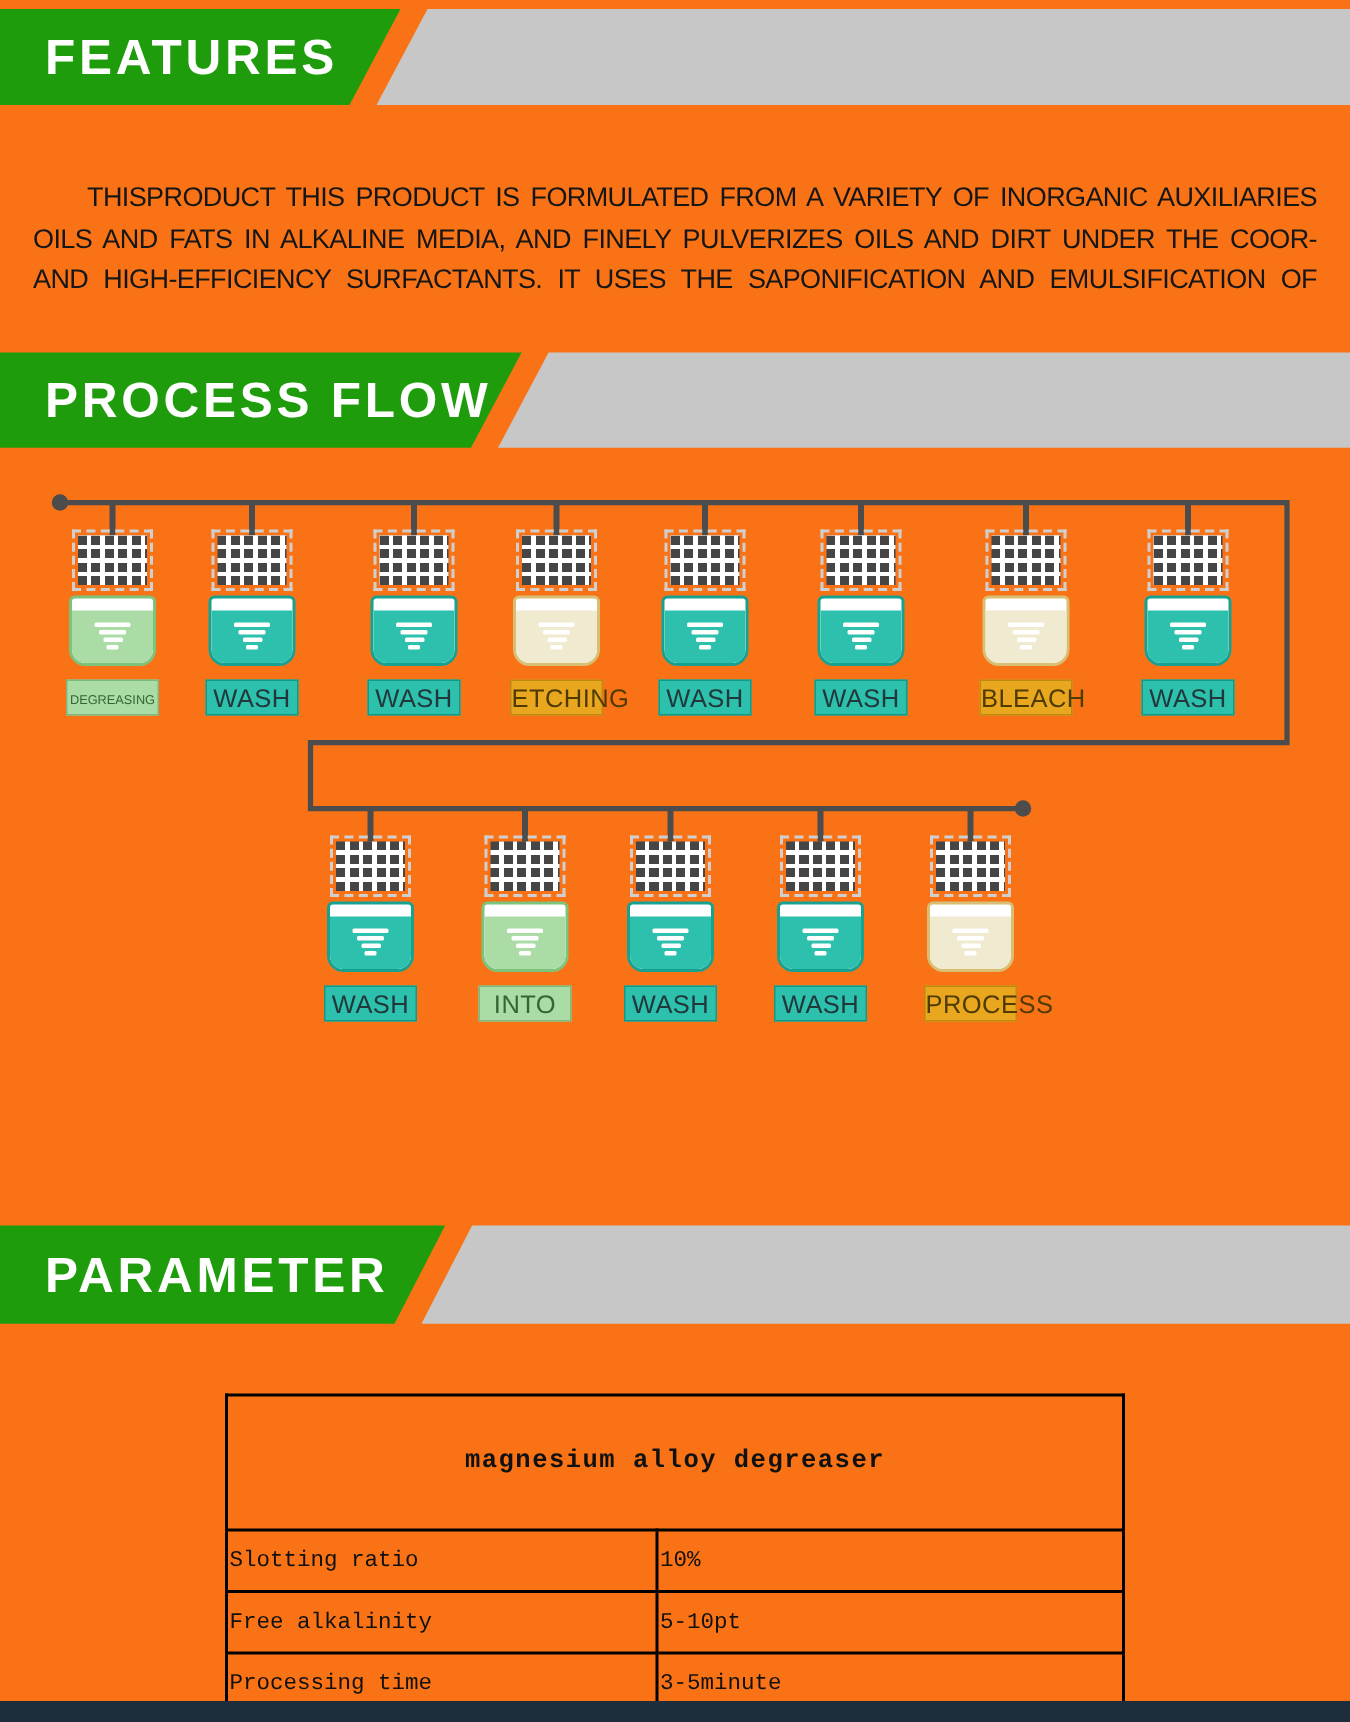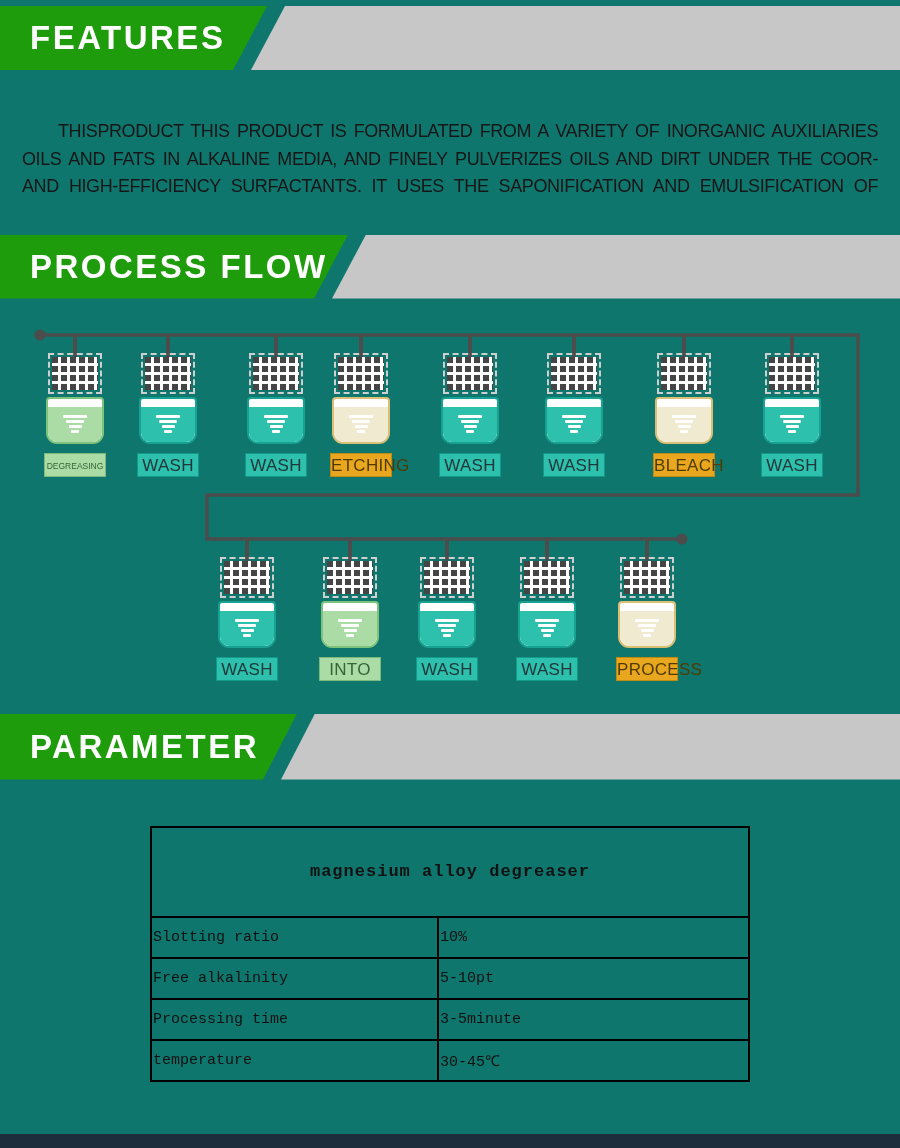--- a/index.html
+++ b/index.html
@@ -1,44 +1,44 @@
 <!DOCTYPE html>
 <html><head>
 <meta charset="utf-8">
 <style>
   html,body{margin:0;padding:0;background:#ffffff;}
-  #app{position:relative;width:900px;height:1148px;overflow:hidden;background:#0f766e;
+  #app{position:relative;width:900px;height:1148px;overflow:hidden;background:#f97316;
        font-family:"Liberation Sans",sans-serif;}
 
   
   .banner{position:relative;height:64px;}
   .banner-green{position:absolute;left:0;top:0;bottom:0;background:#1f9c0b;
     clip-path:polygon(0 0,100% 0,calc(100% - 34px) 100%,0 100%);
     display:flex;align-items:center;padding-left:30px;box-sizing:border-box;}
   .banner-green span{color:#fff;font-size:33px;font-weight:700;letter-spacing:2.5px;}
   .banner-gray{position:absolute;top:0;bottom:0;right:0;background:#c7c7c7;
     clip-path:polygon(34px 0,100% 0,100% 100%,0 100%);}
   #banner-features{margin-top:6px;}
   #banner-features .banner-green{width:267px;}
   #banner-features .banner-gray{left:251px;}
   #banner-process{margin-top:34px;border-radius:13px;}
   #banner-process .banner-green{width:348px;}
   #banner-process .banner-gray{left:332px;}
-  #banner-parameter{height:66px;}
+  #banner-parameter{height:66px;margin-top:32px;}
   #banner-parameter .banner-green{width:297px;}
   #banner-parameter .banner-gray{left:281px;}
 
   
   .para{margin:48px 22px 0 22px;color:#161616;font-size:18px;line-height:27.5px;
         letter-spacing:-0.4px;}
   .para-line{text-align:justify;text-align-last:justify;white-space:normal;}
   .para-line.indent{padding-left:36px;box-sizing:border-box;}
 
   
-  .diagram{position:relative;height:415px;}
+  .diagram{position:relative;height:486px;}
   .rails{position:absolute;left:0;top:0;}
   .station{position:absolute;width:68px;text-align:center;}
   .hanger{width:4px;height:22px;background:#4c4c4c;margin:0 auto;}
   .basket{width:46px;height:33px;margin:0 auto;background-color:#454545;
     background-image:
       repeating-linear-gradient(90deg,transparent 0 6px,#fff 6px 9px),
       repeating-linear-gradient(0deg,transparent 0 6px,#fff 6px 9px);
     outline:2px dashed #cfcfcf;outline-offset:2px;}
   .tank{width:58px;height:47px;margin:7px auto 0;background:#fff;border:2px solid;
     border-radius:4px 4px 11px 11px;box-sizing:border-box;position:relative;overflow:hidden;}
@@ -133,21 +133,21 @@
         <div class="tank">
           <div class="liquid">
             <div class="fbar b1"></div>
             <div class="fbar b2"></div>
             <div class="fbar b3"></div>
             <div class="fbar b4"></div>
           </div>
         </div>
         <div class="slabel">WASH</div>
       </div>
-      <div class="station st-gold" style="left: 327px; top: 36px;">
+      <div class="station st-gold" style="left: 337px; top: 36px;">
         <div class="hanger"></div>
         <div class="basket"></div>
         <div class="tank">
           <div class="liquid">
             <div class="fbar b1"></div>
             <div class="fbar b2"></div>
             <div class="fbar b3"></div>
             <div class="fbar b4"></div>
           </div>
         </div>

